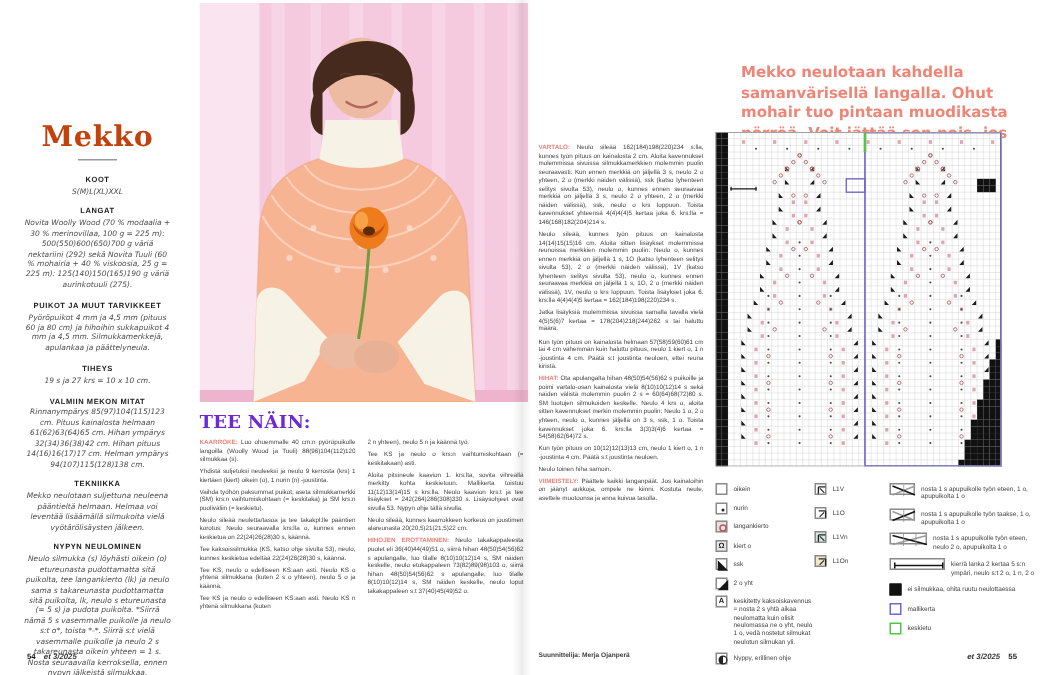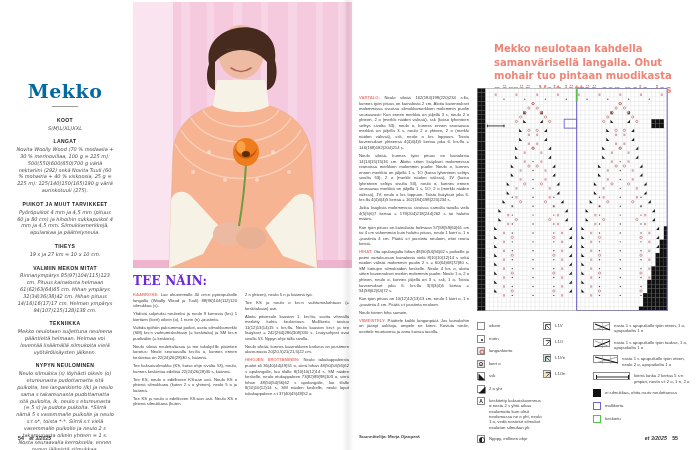--- a/index.html
+++ b/index.html
@@ -2,21 +2,21 @@
 <html><head>
 <meta charset="utf-8">
 <style>
   html,body{margin:0;padding:0;background:#e9e9e9;}
   .spread{position:relative;width:696px;height:450px;background:#ffffff;overflow:hidden;
           font-family:"Liberation Sans",sans-serif;color:#3b3b3b;}
   .fold{position:absolute;left:342px;top:0;width:12px;height:450px;pointer-events:none;
         background:linear-gradient(90deg,rgba(0,0,0,0) 0%,rgba(0,0,0,.07) 50%,rgba(0,0,0,0) 100%);}
   
   .sidebar{position:absolute;left:0;top:0;width:130px;height:450px;text-align:center;padding-top:80px;box-sizing:border-box;overflow:hidden;}
-  .sidebar h1{font-family:"DejaVu Serif",serif;font-weight:bold;font-size:19px;letter-spacing:.5px;margin:0 0 4px 0;color:#0369a1;}
+  .sidebar h1{font-family:"DejaVu Serif",serif;font-weight:bold;font-size:19px;letter-spacing:.5px;margin:0 0 4px 0;color:#c2410c;}
   .title-rule{width:26px;height:1px;background:#9a9a9a;margin:0 auto 10px auto;}
   .sb-sec{margin:0 16px 7px 16px;}
   .sb-sec h3{font-size:5px;font-weight:bold;letter-spacing:.4px;margin:0 0 1.5px 0;color:#202020;text-transform:uppercase;}
   .sb-sec p{font-size:5px;line-height:1.38;font-style:italic;margin:0;color:#4a4a4a;font-family:"DejaVu Sans",sans-serif;}
   
   .photo{position:absolute;left:133px;top:2px;width:219px;height:266px;margin:0;overflow:hidden;}
   
   .instructions{position:absolute;left:133px;top:274px;width:219px;height:172px;overflow:hidden;}
   .instructions h2{font-family:"DejaVu Serif",serif;font-weight:bold;font-size:12px;margin:0 0 4px 0;color:#6d28d9;letter-spacing:.2px;}
   .cols{display:flex;gap:8px;}

